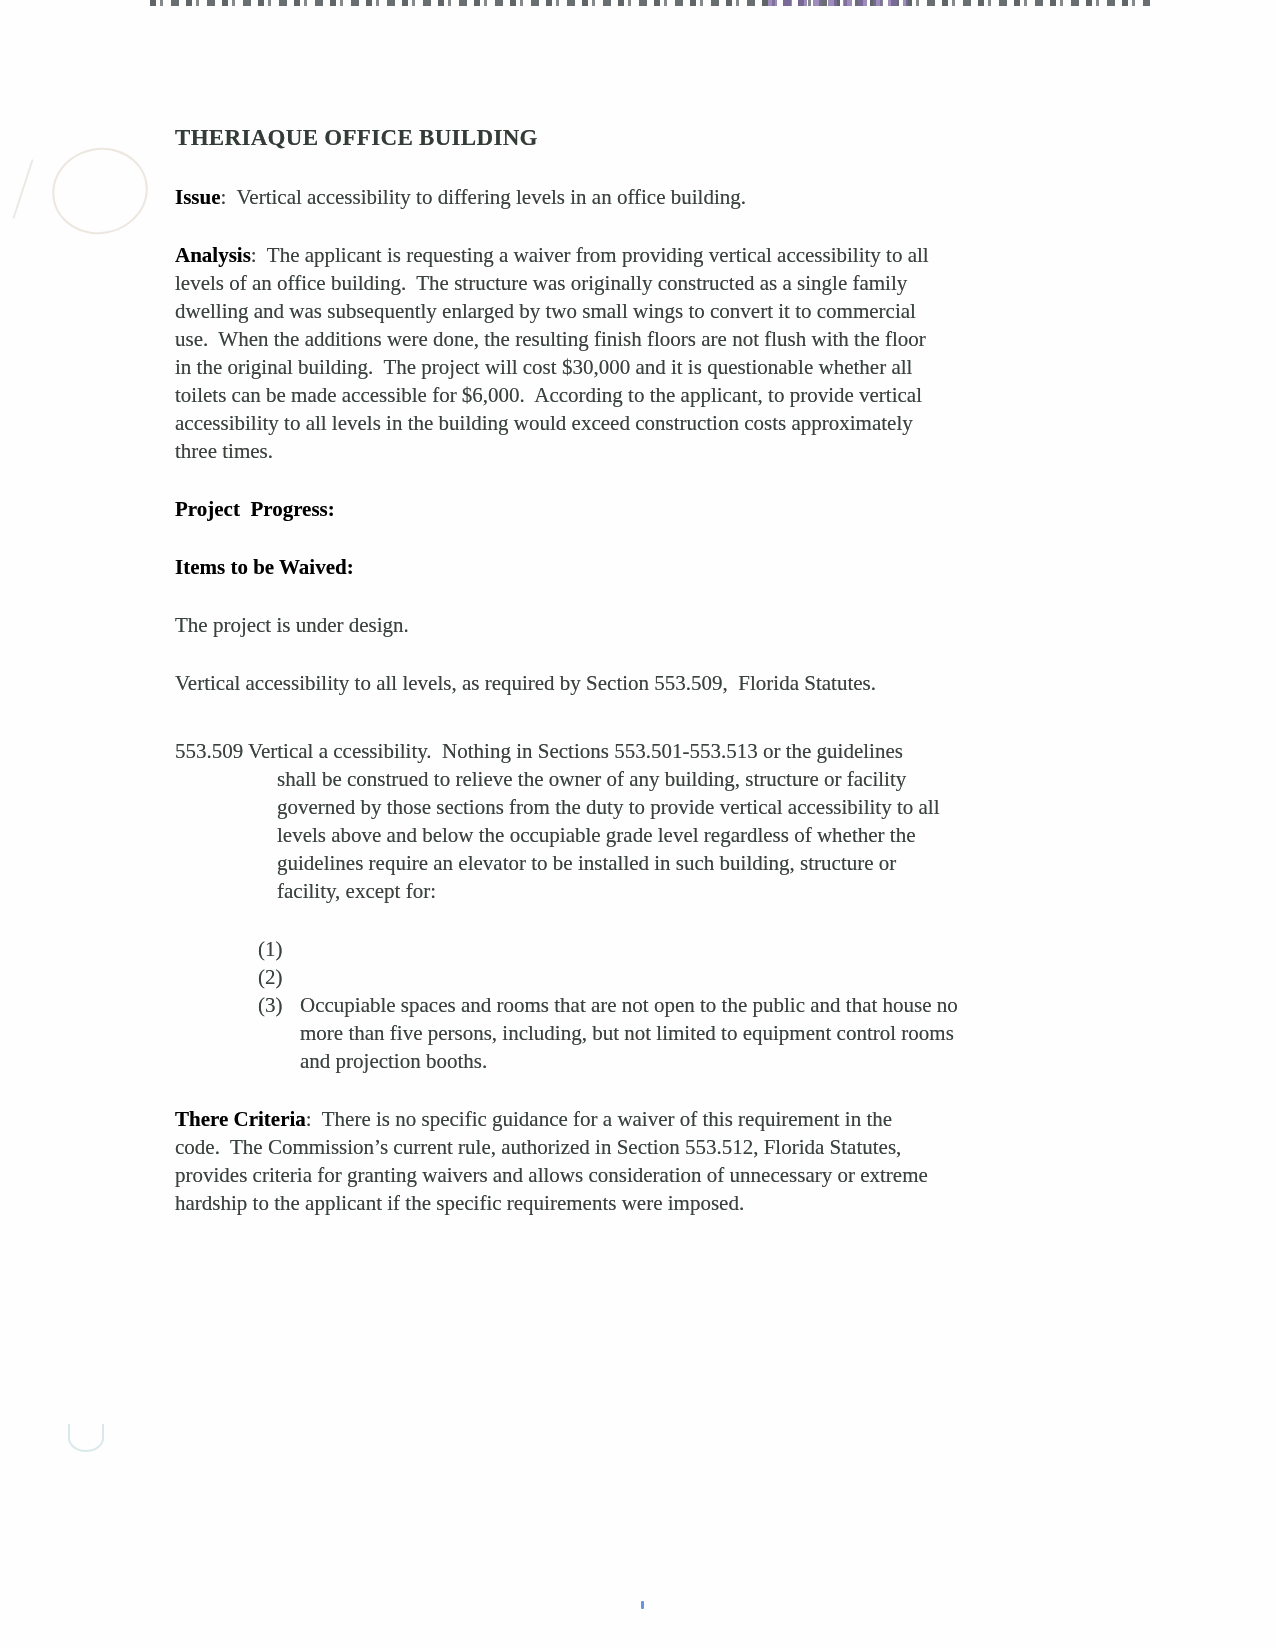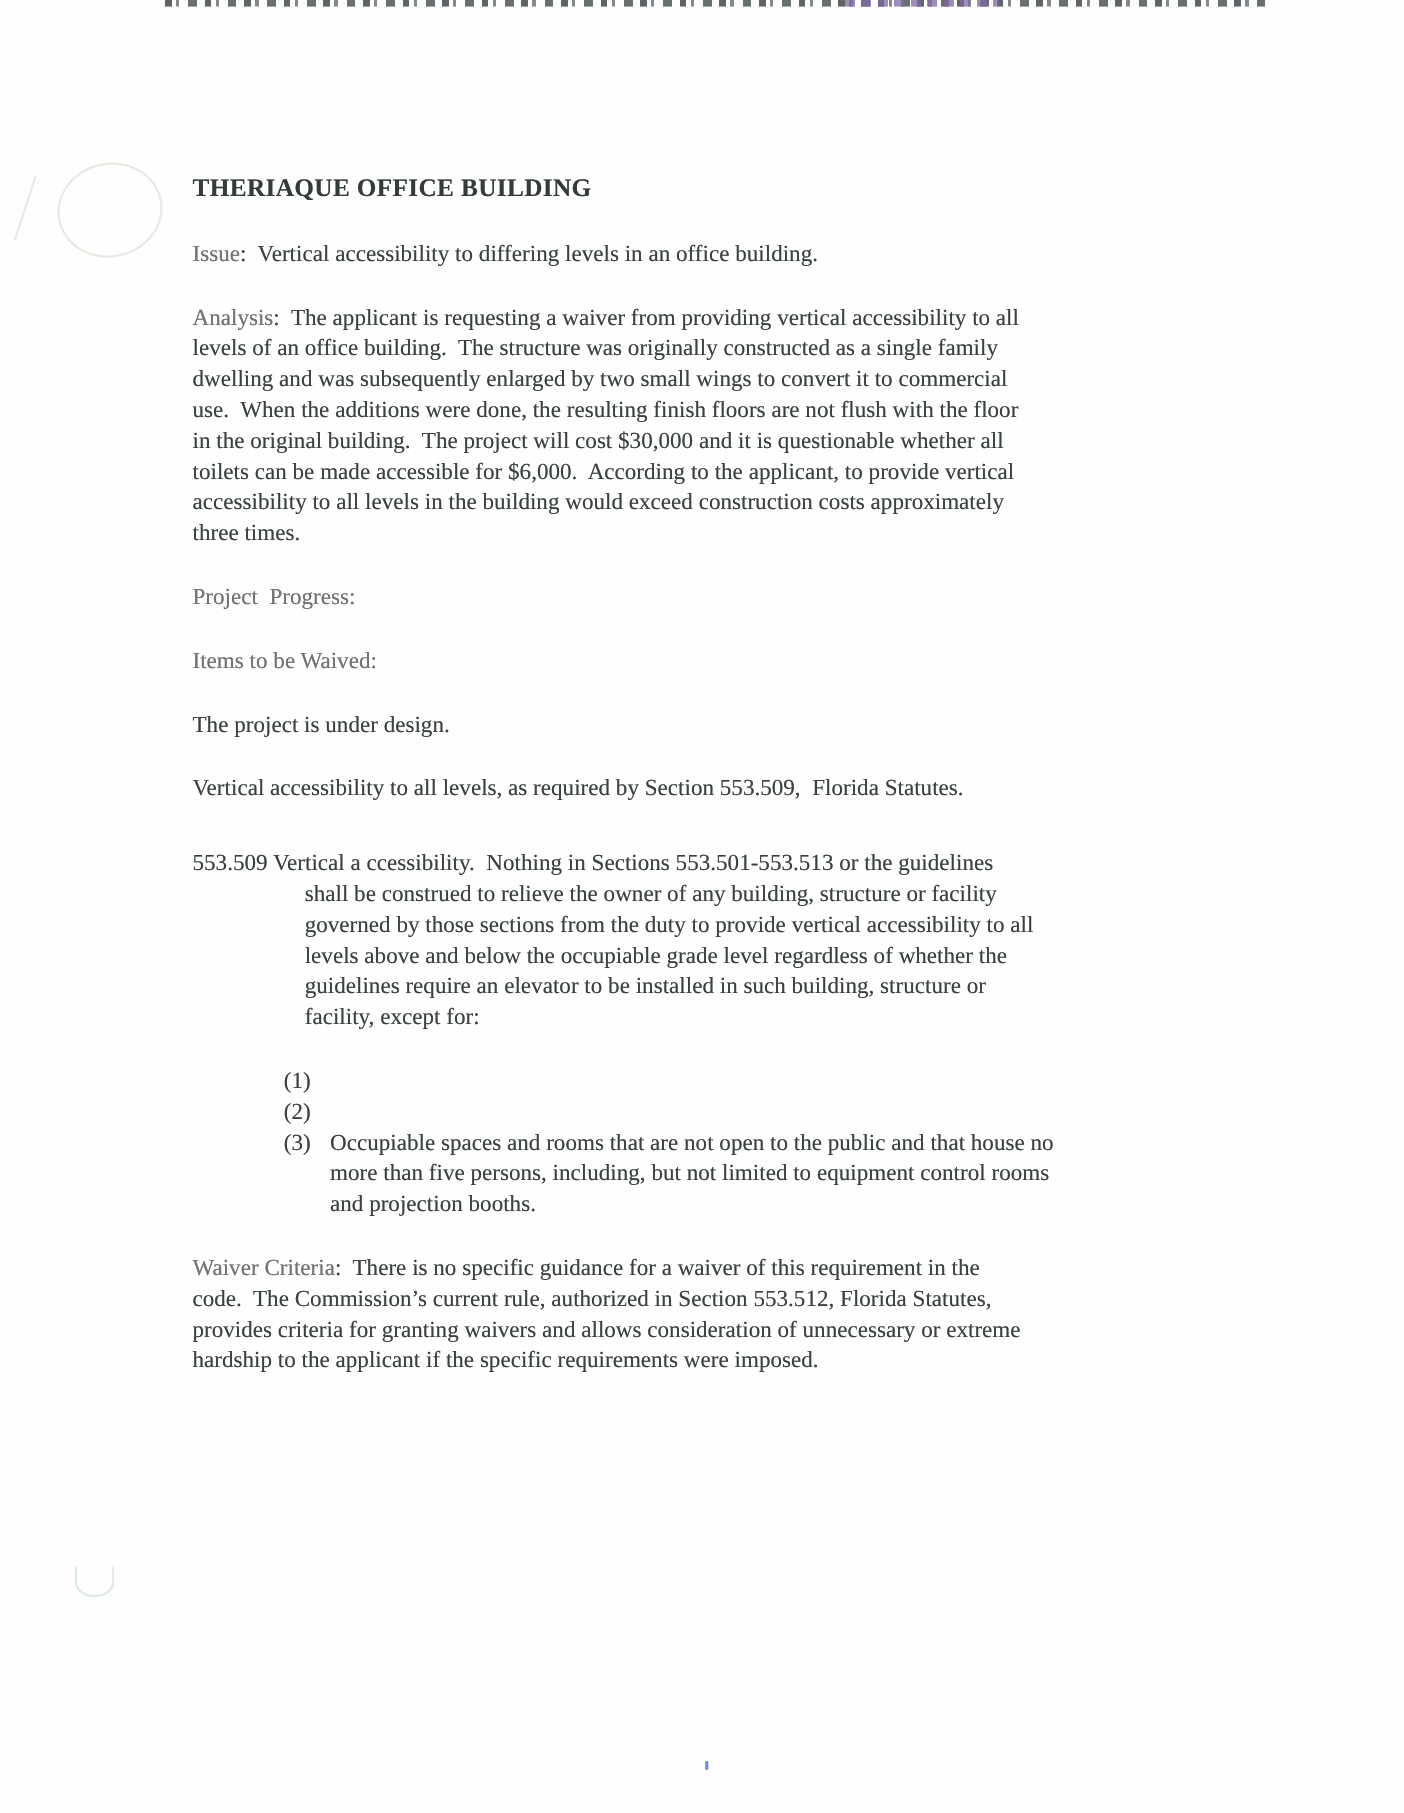--- a/index.html
+++ b/index.html
@@ -23,31 +23,31 @@
         rgba(68,74,77,0.8) 21px, rgba(68,74,77,0.8) 29px,
         rgba(255,255,255,0) 29px, rgba(255,255,255,0) 36px);
   }
   .cutoff-purple{
     position:absolute;left:768px;top:0;width:140px;height:6px;
     background-image:repeating-linear-gradient(90deg,
       rgba(126,104,164,0.75) 0px, rgba(126,104,164,0.75) 9px,
       rgba(255,255,255,0) 9px, rgba(255,255,255,0) 15px);
   }
   .doc{
-    position:absolute;left:175px;top:156px;width:892px;
+    position:absolute;left:175px;top:123px;width:892px;
     font-size:21px;line-height:28px;
     text-shadow:0 0 0.5px rgba(58,66,62,0.55);
   }
   .doc p{margin:30px 0 0 0;}
   .doc .title{
     margin:0;font-size:23px;line-height:30px;font-weight:700;
     color:#343c38;letter-spacing:0.3px;
   }
   .tx{white-space:pre-wrap;}
-  b{font-weight:400;color:#737373;}
+  b{font-weight:700;color:#000000;}
   .statute{padding-left:102px;text-indent:-102px;margin-top:40px !important;}
   .exc-list{margin-top:30px;}
   .exc{display:flex;margin:0;}
   .exc .num{flex:none;margin-left:83px;width:42px;}
   .exc .body{flex:none;width:745px;}
   
   .ghost-circle{
     position:absolute;left:52px;top:148px;width:92px;height:82px;
     border:2px solid rgba(214,205,189,0.45);border-radius:50%;
     transform:rotate(-12deg);
@@ -117,19 +117,19 @@
           <span class="num tx">(2)</span>
         </div>
       <div class="exc">
           <span class="num tx">(3)</span>
           <span class="body tx">Occupiable spaces and rooms that are not open to the public and that house no
 more than five persons, including, but not limited to equipment control rooms
 and projection booths.</span>
         </div>
     </div>
 
-    <p><b class="tx">Waiver Criteria</b><span class="tx">:  There is no specific guidance for a waiver of this requirement in the
+    <p><b class="tx">There Criteria</b><span class="tx">:  There is no specific guidance for a waiver of this requirement in the
 code.  The Commission’s current rule, authorized in Section 553.512, Florida Statutes,
 provides criteria for granting waivers and allows consideration of unnecessary or extreme
 hardship to the applicant if the specific requirements were imposed.</span></p>
 
   </div>
 </div>
 
 </body></html>

